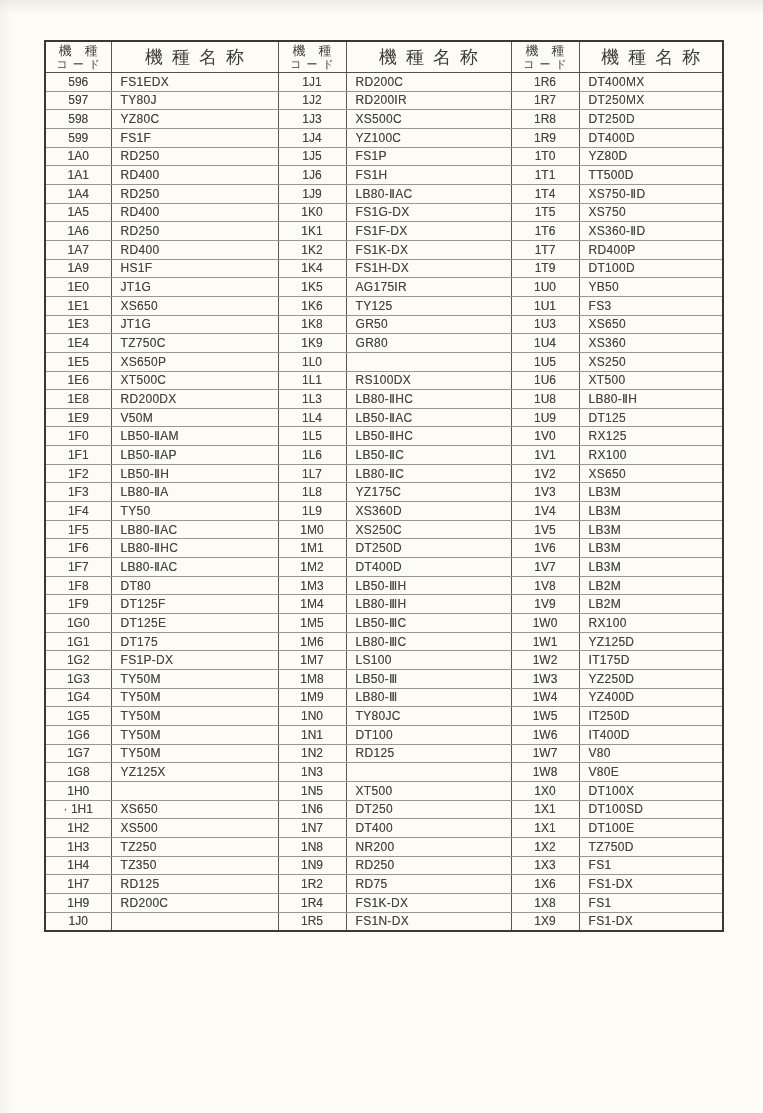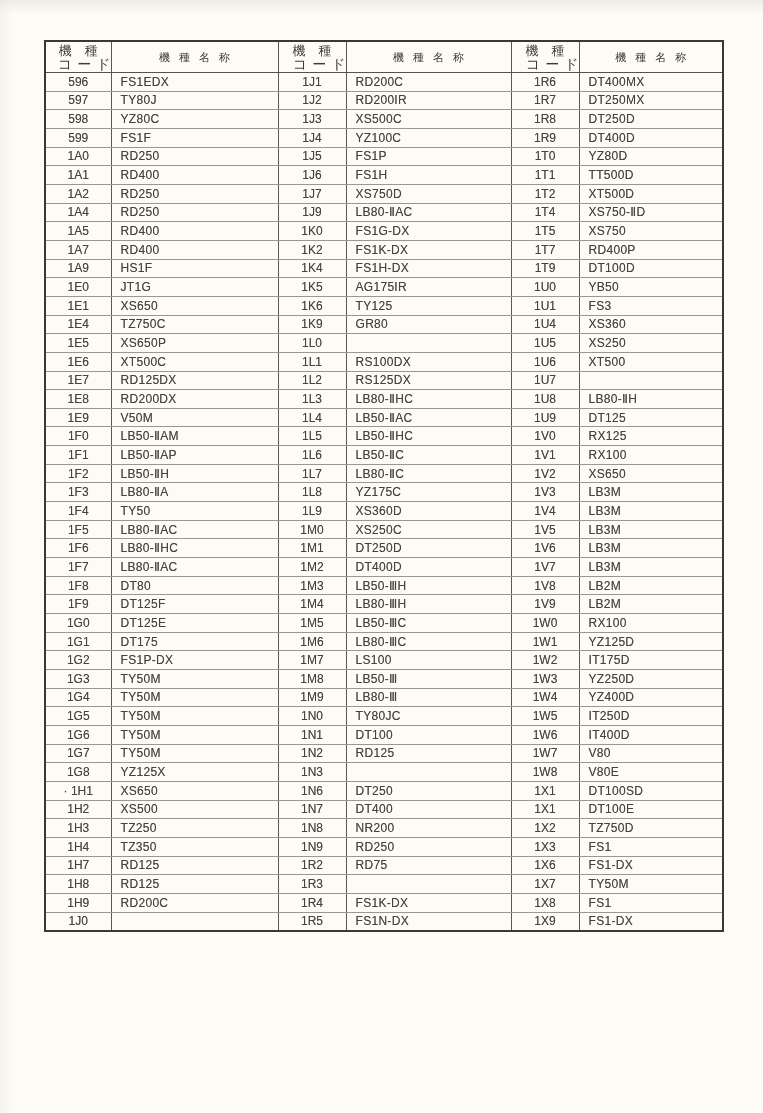--- a/index.html
+++ b/index.html
@@ -45,24 +45,24 @@
     border-bottom:1px solid #55524a;
     font-weight:normal;
     color:#3e3c36;
     vertical-align:middle;
   }
   .hdr-code-line1{
     font-size:13px;line-height:13px;text-align:center;
   }
   .hdr-code-line1 span{letter-spacing:13px;margin-right:-13px;}
   .hdr-code-line2{
-    font-size:14px;line-height:13px;text-align:right;margin-top:1px;
+    font-size:11px;line-height:13px;text-align:center;margin-top:1px;
   }
   .hdr-code-line2 span{letter-spacing:5px;margin-right:-5px;}
-  .hdr-name{font-size:11px;text-align:center;margin-left:8px;}
+  .hdr-name{font-size:18px;text-align:center;margin-left:8px;}
   .hdr-name span{letter-spacing:9px;margin-right:-9px;}
   tbody td{
     height:17.67px;
     font-size:12px;
     color:#45433d;
     text-shadow:0 0 .5px rgba(70,68,60,.55);
   }
   td.code{text-align:center;}
   td.name{text-align:left;padding-left:9px;letter-spacing:.3px;}
 </style>
@@ -141,44 +141,44 @@
         </tr>
         <tr>
           <td class="code">1A1</td>
           <td class="name">RD400</td>
           <td class="code">1J6</td>
           <td class="name">FS1H</td>
           <td class="code">1T1</td>
           <td class="name">TT500D</td>
         </tr>
         <tr>
-          <td class="code">1A2</td>
-          <td class="name">RD250</td>
-          <td class="code">1J7</td>
-          <td class="name">XS750D</td>
-          <td class="code">1T2</td>
-          <td class="name">XT500D</td>
-        </tr>
-        <tr>
           <td class="code">1A4</td>
           <td class="name">RD250</td>
           <td class="code">1J9</td>
           <td class="name">LB80-ⅡAC</td>
           <td class="code">1T4</td>
           <td class="name">XS750-ⅡD</td>
         </tr>
         <tr>
           <td class="code">1A5</td>
           <td class="name">RD400</td>
           <td class="code">1K0</td>
           <td class="name">FS1G-DX</td>
           <td class="code">1T5</td>
           <td class="name">XS750</td>
         </tr>
         <tr>
+          <td class="code">1A6</td>
+          <td class="name">RD250</td>
+          <td class="code">1K1</td>
+          <td class="name">FS1F-DX</td>
+          <td class="code">1T6</td>
+          <td class="name">XS360-ⅡD</td>
+        </tr>
+        <tr>
           <td class="code">1A7</td>
           <td class="name">RD400</td>
           <td class="code">1K2</td>
           <td class="name">FS1K-DX</td>
           <td class="code">1T7</td>
           <td class="name">RD400P</td>
         </tr>
         <tr>
           <td class="code">1A9</td>
           <td class="name">HS1F</td>
@@ -197,20 +197,28 @@
         </tr>
         <tr>
           <td class="code">1E1</td>
           <td class="name">XS650</td>
           <td class="code">1K6</td>
           <td class="name">TY125</td>
           <td class="code">1U1</td>
           <td class="name">FS3</td>
         </tr>
         <tr>
+          <td class="code">1E3</td>
+          <td class="name">JT1G</td>
+          <td class="code">1K8</td>
+          <td class="name">GR50</td>
+          <td class="code">1U3</td>
+          <td class="name">XS650</td>
+        </tr>
+        <tr>
           <td class="code">1E4</td>
           <td class="name">TZ750C</td>
           <td class="code">1K9</td>
           <td class="name">GR80</td>
           <td class="code">1U4</td>
           <td class="name">XS360</td>
         </tr>
         <tr>
           <td class="code">1E5</td>
           <td class="name">XS650P</td>
@@ -221,28 +229,20 @@
         </tr>
         <tr>
           <td class="code">1E6</td>
           <td class="name">XT500C</td>
           <td class="code">1L1</td>
           <td class="name">RS100DX</td>
           <td class="code">1U6</td>
           <td class="name">XT500</td>
         </tr>
         <tr>
-          <td class="code">1E7</td>
-          <td class="name">RD125DX</td>
-          <td class="code">1L2</td>
-          <td class="name">RS125DX</td>
-          <td class="code">1U7</td>
-          <td class="name"></td>
-        </tr>
-        <tr>
           <td class="code">1E8</td>
           <td class="name">RD200DX</td>
           <td class="code">1L3</td>
           <td class="name">LB80-ⅡHC</td>
           <td class="code">1U8</td>
           <td class="name">LB80-ⅡH</td>
         </tr>
         <tr>
           <td class="code">1E9</td>
           <td class="name">V50M</td>
@@ -397,20 +397,28 @@
         </tr>
         <tr>
           <td class="code">1G8</td>
           <td class="name">YZ125X</td>
           <td class="code">1N3</td>
           <td class="name"></td>
           <td class="code">1W8</td>
           <td class="name">V80E</td>
         </tr>
         <tr>
+          <td class="code">1H0</td>
+          <td class="name"></td>
+          <td class="code">1N5</td>
+          <td class="name">XT500</td>
+          <td class="code">1X0</td>
+          <td class="name">DT100X</td>
+        </tr>
+        <tr>
           <td class="code">· 1H1</td>
           <td class="name">XS650</td>
           <td class="code">1N6</td>
           <td class="name">DT250</td>
           <td class="code">1X1</td>
           <td class="name">DT100SD</td>
         </tr>
         <tr>
           <td class="code">1H2</td>
           <td class="name">XS500</td>
@@ -437,28 +445,20 @@
         </tr>
         <tr>
           <td class="code">1H7</td>
           <td class="name">RD125</td>
           <td class="code">1R2</td>
           <td class="name">RD75</td>
           <td class="code">1X6</td>
           <td class="name">FS1-DX</td>
         </tr>
         <tr>
-          <td class="code">1H8</td>
-          <td class="name">RD125</td>
-          <td class="code">1R3</td>
-          <td class="name"></td>
-          <td class="code">1X7</td>
-          <td class="name">TY50M</td>
-        </tr>
-        <tr>
           <td class="code">1H9</td>
           <td class="name">RD200C</td>
           <td class="code">1R4</td>
           <td class="name">FS1K-DX</td>
           <td class="code">1X8</td>
           <td class="name">FS1</td>
         </tr>
         <tr>
           <td class="code">1J0</td>
           <td class="name"></td>

